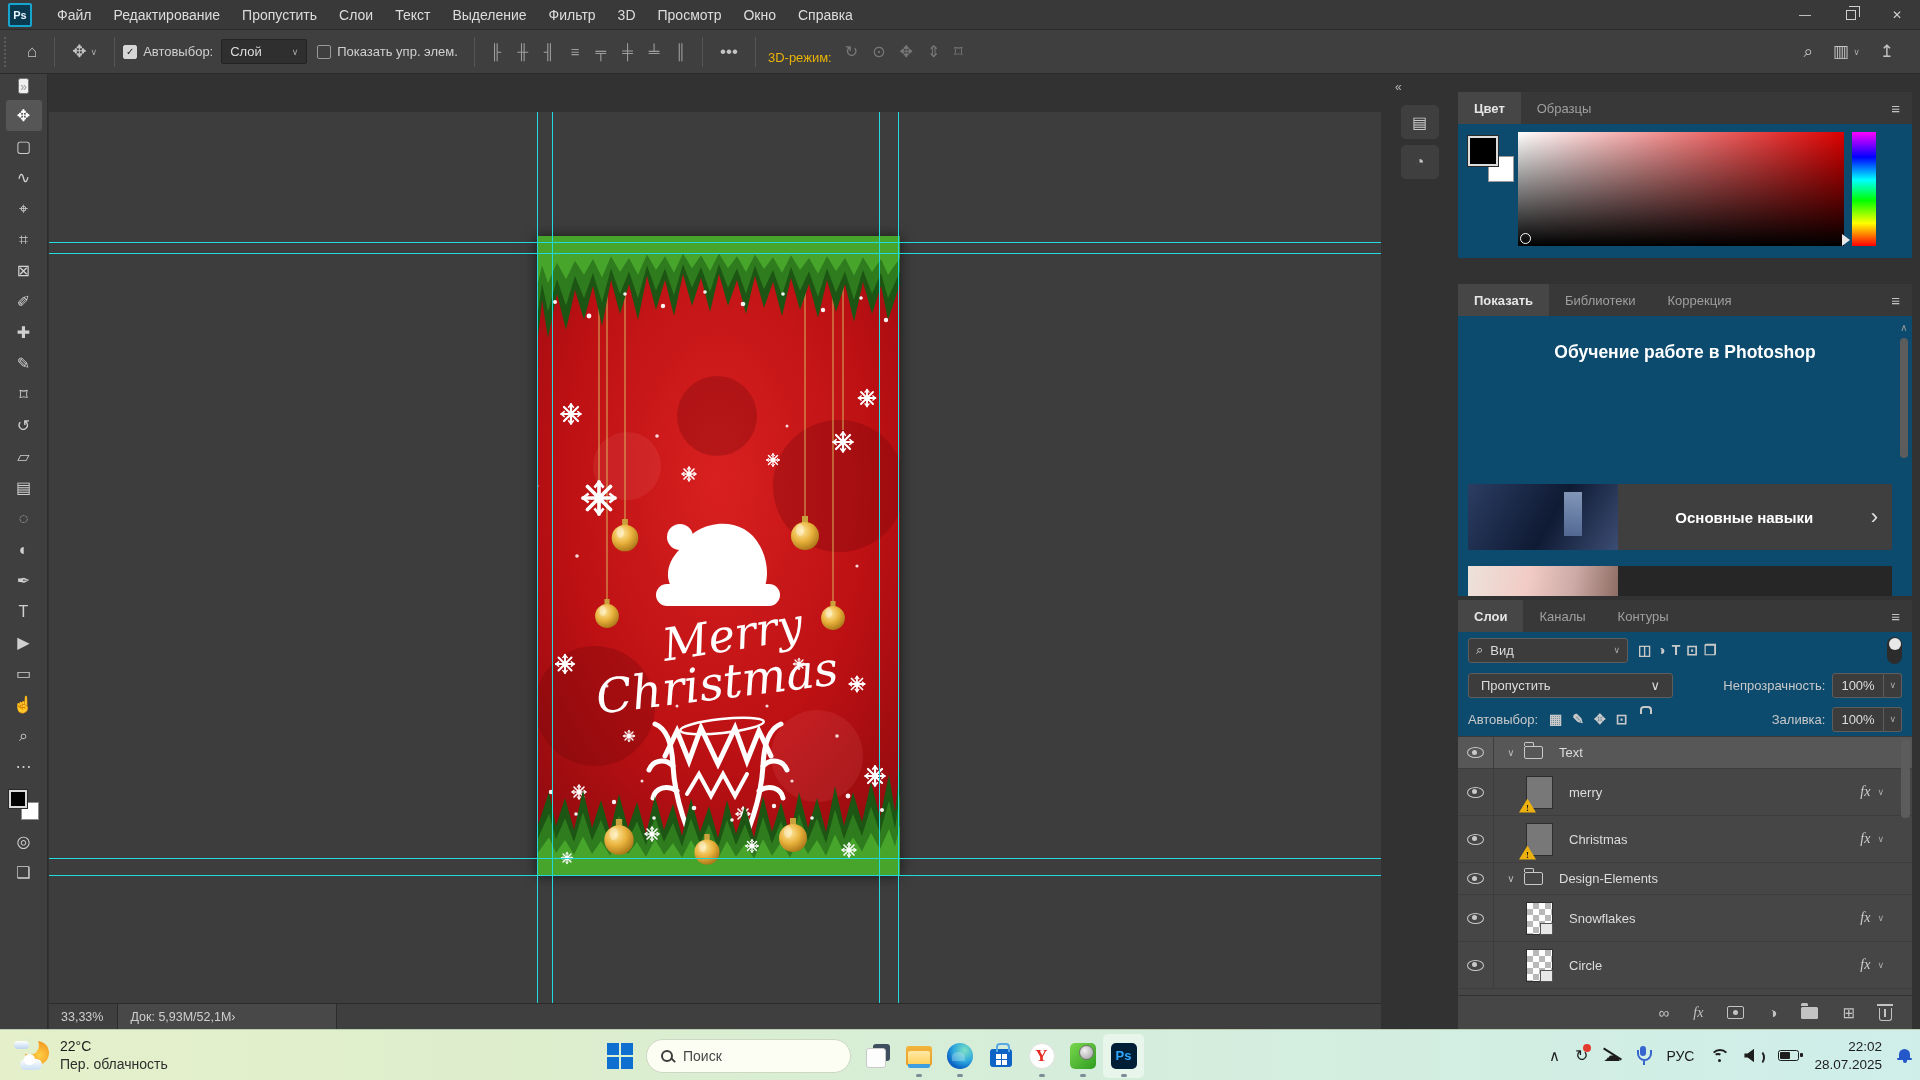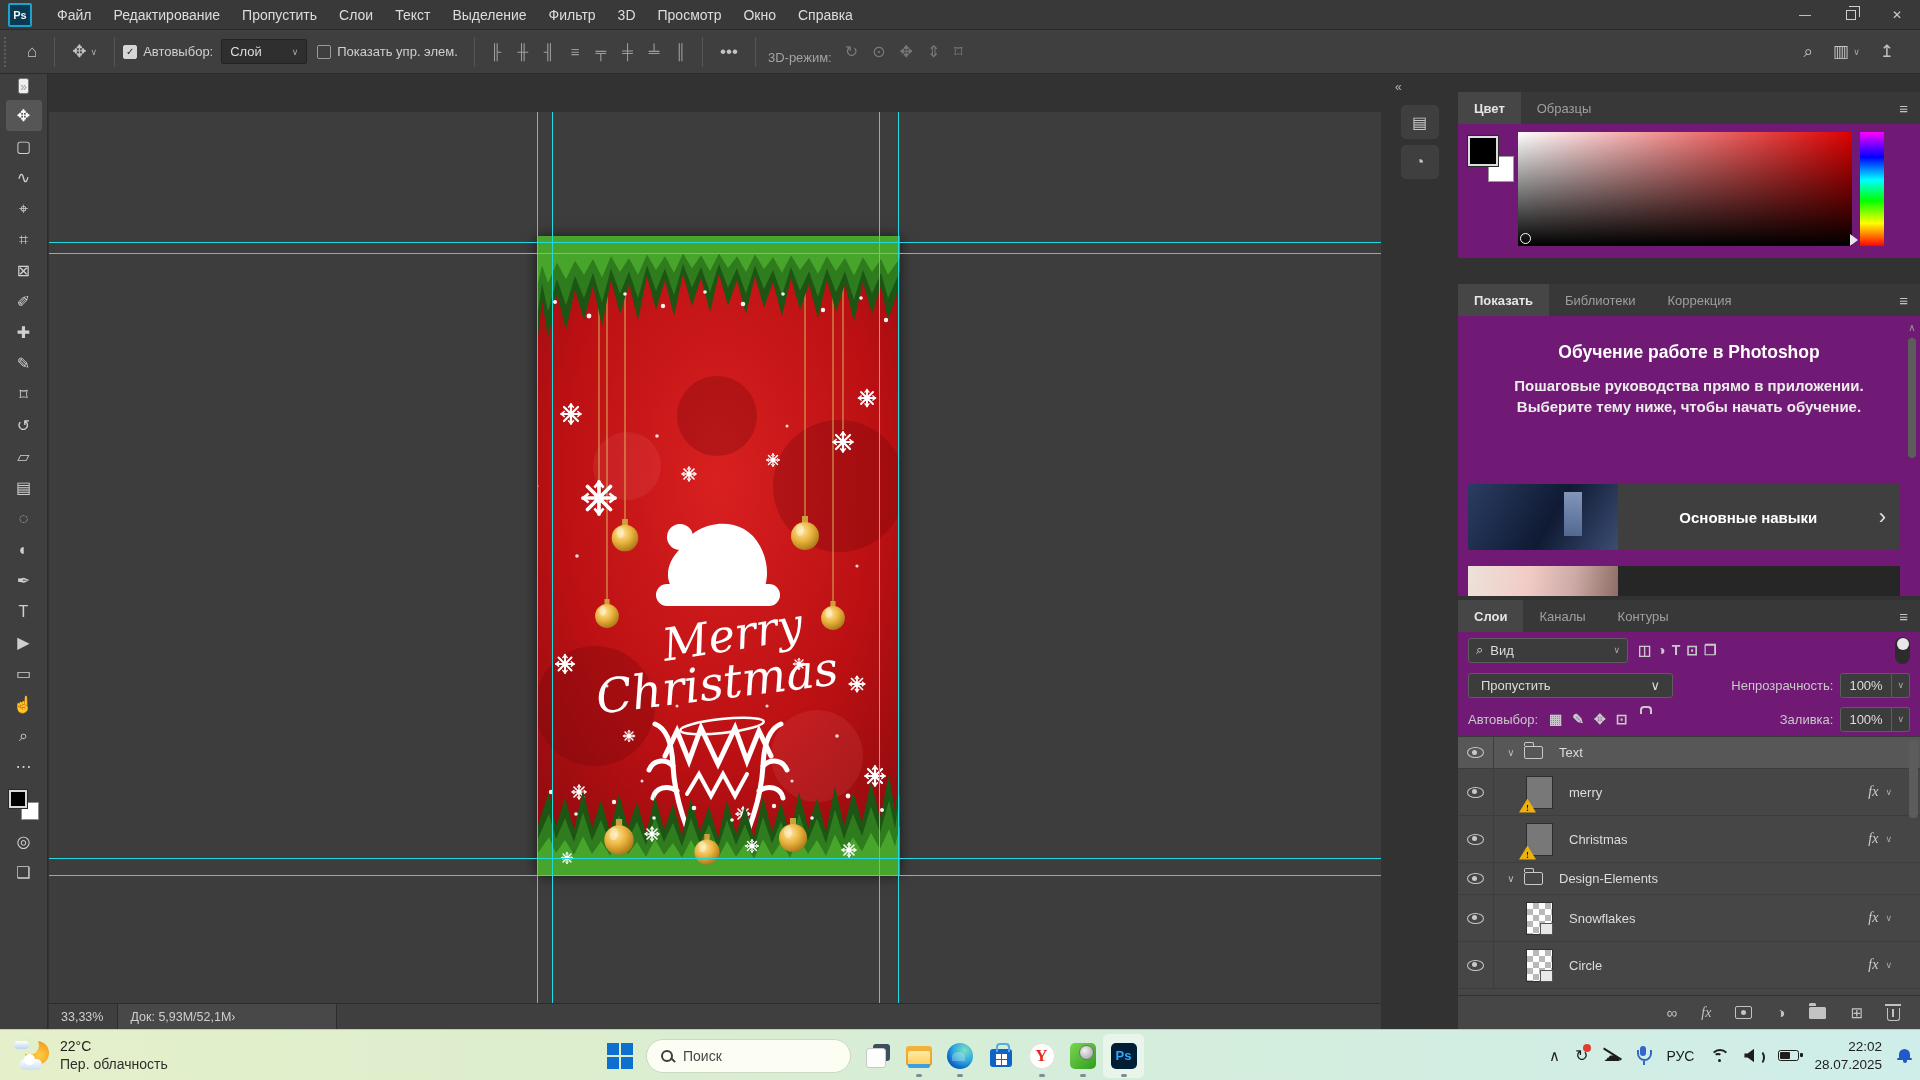--- a/index.html
+++ b/index.html
@@ -21,21 +21,21 @@
   .grip{width:6px;height:30px;border-left:2px dotted #5d5d5d;margin-right:8px}
   .opt-icon{color:#c4c4c4;font-size:17px;padding:0 9px;background:none;border:none;display:flex;align-items:center;gap:4px}
   .opt-chev{font-size:9px;color:#aaa}
   .opt-div{width:1px;height:30px;background:#555;margin:0 8px}
   .cbx{width:14px;height:14px;border:1px solid #9a9a9a;border-radius:2px;display:inline-flex;align-items:center;justify-content:center;font-size:10px;color:#222;margin-right:6px}
   .cbx.checked{background:#d6d6d6;border-color:#d6d6d6}
   .opt-label{margin-right:8px;white-space:nowrap}
   .opt-select{display:flex;align-items:center;justify-content:space-between;background:#2f2f2f;border:1px solid #232323;border-radius:2px;height:25px;min-width:86px;padding:0 8px;color:#ddd;margin-right:10px}
   .align-row{display:flex;align-items:center}
   .align-icon{padding:0 8px;font-size:15px;color:#9d9d9d;background:none;border:none}
-  .dim-label{color:#a3a3a3;margin:12px 6px 0 4px}
+  .dim-label{color:#eab308;margin:12px 6px 0 4px}
   .mode3d-icon{padding:0 7px;font-size:16px;color:#787878;background:none;border:none}
   .opt-right{margin-left:auto;display:flex;align-items:center;gap:4px;padding-right:8px}
   .opt-right .opt-icon{padding:0 8px}
   
   .toolbar{position:absolute;left:0;top:74px;bottom:0;width:48px;background:#3f3f3f;border-right:1px solid #2d2d2d;display:flex;flex-direction:column;align-items:center;padding-top:4px}
   .tool-collapse{color:#9a9a9a;font-size:12px;height:16px;margin-bottom:6px}
   .tool-btn{width:36px;height:31px;display:flex;align-items:center;justify-content:center;color:#cfcfcf;font-size:16px;border-radius:3px;background:none;border:none;flex:none}
   .tool-btn.active{background:#565656;color:#fff}
   .swatches{position:relative;width:30px;height:30px;margin:8px 0 6px}
   .sw-fg{position:absolute;left:0;top:0;width:18px;height:18px;background:#000;border:2px solid #d9d9d9;outline:1px solid #2a2a2a;z-index:2}
@@ -52,21 +52,21 @@
   .guide-h{position:absolute;left:0;right:0;height:1px;background:#21d9de;z-index:5}
   .statusbar{position:absolute;left:0;right:0;bottom:0;height:26px;background:#3f3f3f;border-top:1px solid #2b2b2b;display:flex;align-items:center;font-size:12.5px;color:#cfcfcf}
   .zoom-field{padding:0 14px 0 12px;min-width:60px}
   .status-doc{height:100%;width:220px;background:#484848;border-left:1px solid #2c2c2c;border-right:1px solid #2c2c2c;display:flex;align-items:center;padding:0 12px}
   
   .dockstrip{position:absolute;left:1381px;top:74px;width:77px;bottom:0;background:#323232;display:flex;flex-direction:column;align-items:center}
   .dock-expand{color:#b5b5b5;font-size:12px;margin:6px 0 8px;background:none;border:none;align-self:flex-start;padding-left:14px}
   .dock-btn{width:38px;height:34px;background:#3f3f3f;border-radius:5px;margin:3px 0;color:#c8c8c8;display:flex;align-items:center;justify-content:center;font-size:16px;border:none}
   
   .panels{position:absolute;left:1458px;top:74px;right:0;bottom:0;background:#323232}
-  .panel{position:absolute;left:0;right:0;background:#701a75;overflow:hidden}
+  .panel{position:absolute;left:0;right:8px;background:#0c4a6e;overflow:hidden}
   .panel-header{height:32px;background:#383838;display:flex;align-items:stretch}
   .ptab{display:flex;align-items:center;padding:0 16px;font-size:13px;color:#9f9f9f;background:none;border:none;font-family:inherit}
   .ptab.active{background:#464646;color:#e5e5e5;font-weight:bold}
   .pmenu{margin-left:auto;color:#c2c2c2;font-size:15px;padding:0 12px;display:flex;align-items:center;background:none;border:none}
   .color-panel{top:18px;height:166px}
   .cp-sw{position:absolute;left:10px;top:44px;width:46px;height:46px}
   .cp-fg{position:absolute;left:0;top:0;width:30px;height:30px;background:#000;border:2px solid #dcdcdc;outline:1px solid #2a2a2a;z-index:2}
   .cp-bg{position:absolute;right:0;bottom:0;width:26px;height:26px;background:#fff;border:1px solid #999}
   .cp-field{position:absolute;left:60px;top:40px;right:68px;bottom:12px;background-image:linear-gradient(to top,#000,rgba(0,0,0,0)),linear-gradient(to right,#fff,#dc0000)}
   .cp-picker{position:absolute;left:2px;bottom:2px;width:11px;height:11px;border:1.5px solid #fff;border-radius:50%}
@@ -661,21 +661,20 @@
             </button>
 
             <button class="ptab">
               <span>Коррекция</span>
             </button>
           </div>
         <button class="pmenu" style="position:absolute;right:0;top:0;height:32px">
             <span>≡</span>
           </button>
         <h2 class="learn-title">Обучение работе в Photoshop</h2>
-        <p class="learn-body">Пошаговые руководства прямо в приложении. Выберите тему ниже, чтобы начать обучение.</p>
         <div class="learn-card">
           <span class="card-img"></span>
           <span class="card-label">Основные навыки</span>
           <span class="card-chev">›</span>
         </div>
         <div class="learn-card2">
           <span class="card2-img"></span>
           <span class="card2-rest"></span>
         </div>
         <div class="vscroll">

